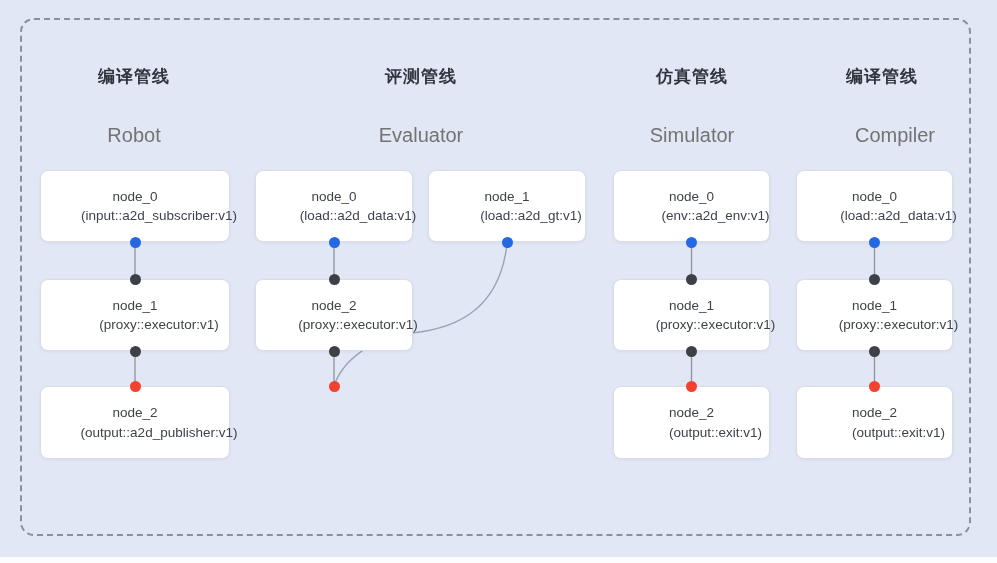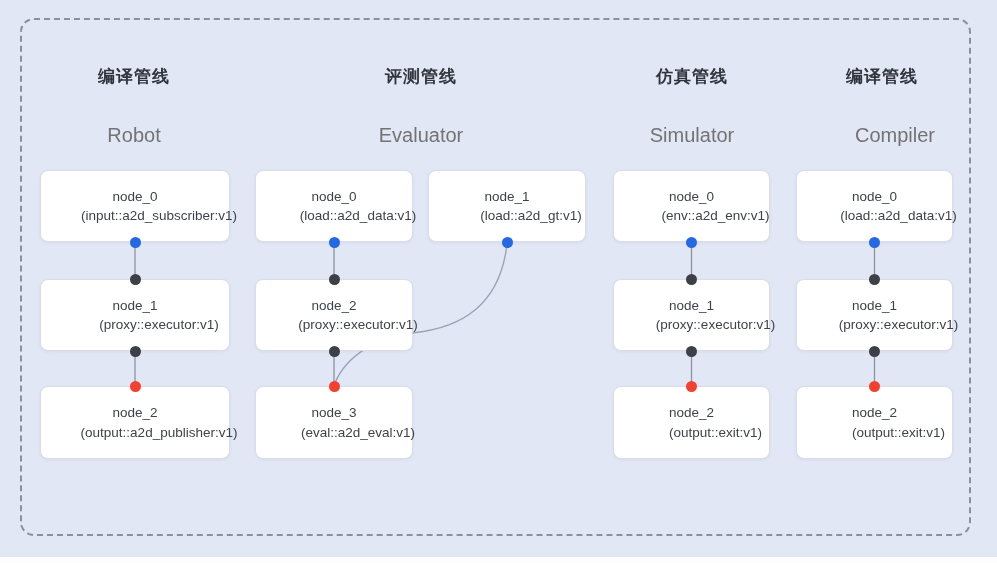--- a/index.html
+++ b/index.html
@@ -141,24 +141,20 @@
     <div class="node-sub">(load::a2d_data:v1)</div>
   </div>
   <div class="node" style="left:428px;top:170px;width:158px;height:72px">
     <div class="node-title">node_1</div>
     <div class="node-sub">(load::a2d_gt:v1)</div>
   </div>
   <div class="node" style="left:255px;top:279px;width:158px;height:72px">
     <div class="node-title">node_2</div>
     <div class="node-sub">(proxy::executor:v1)</div>
   </div>
-  <div class="node" style="left:255px;top:386px;width:158px;height:73px">
-    <div class="node-title">node_3</div>
-    <div class="node-sub">(eval::a2d_eval:v1)</div>
-  </div>
 
   <div class="node" style="left:613px;top:170px;width:157px;height:72px">
     <div class="node-title">node_0</div>
     <div class="node-sub">(env::a2d_env:v1)</div>
   </div>
   <div class="node" style="left:613px;top:279px;width:157px;height:72px">
     <div class="node-title">node_1</div>
     <div class="node-sub">(proxy::executor:v1)</div>
   </div>
   <div class="node" style="left:613px;top:386px;width:157px;height:73px">

